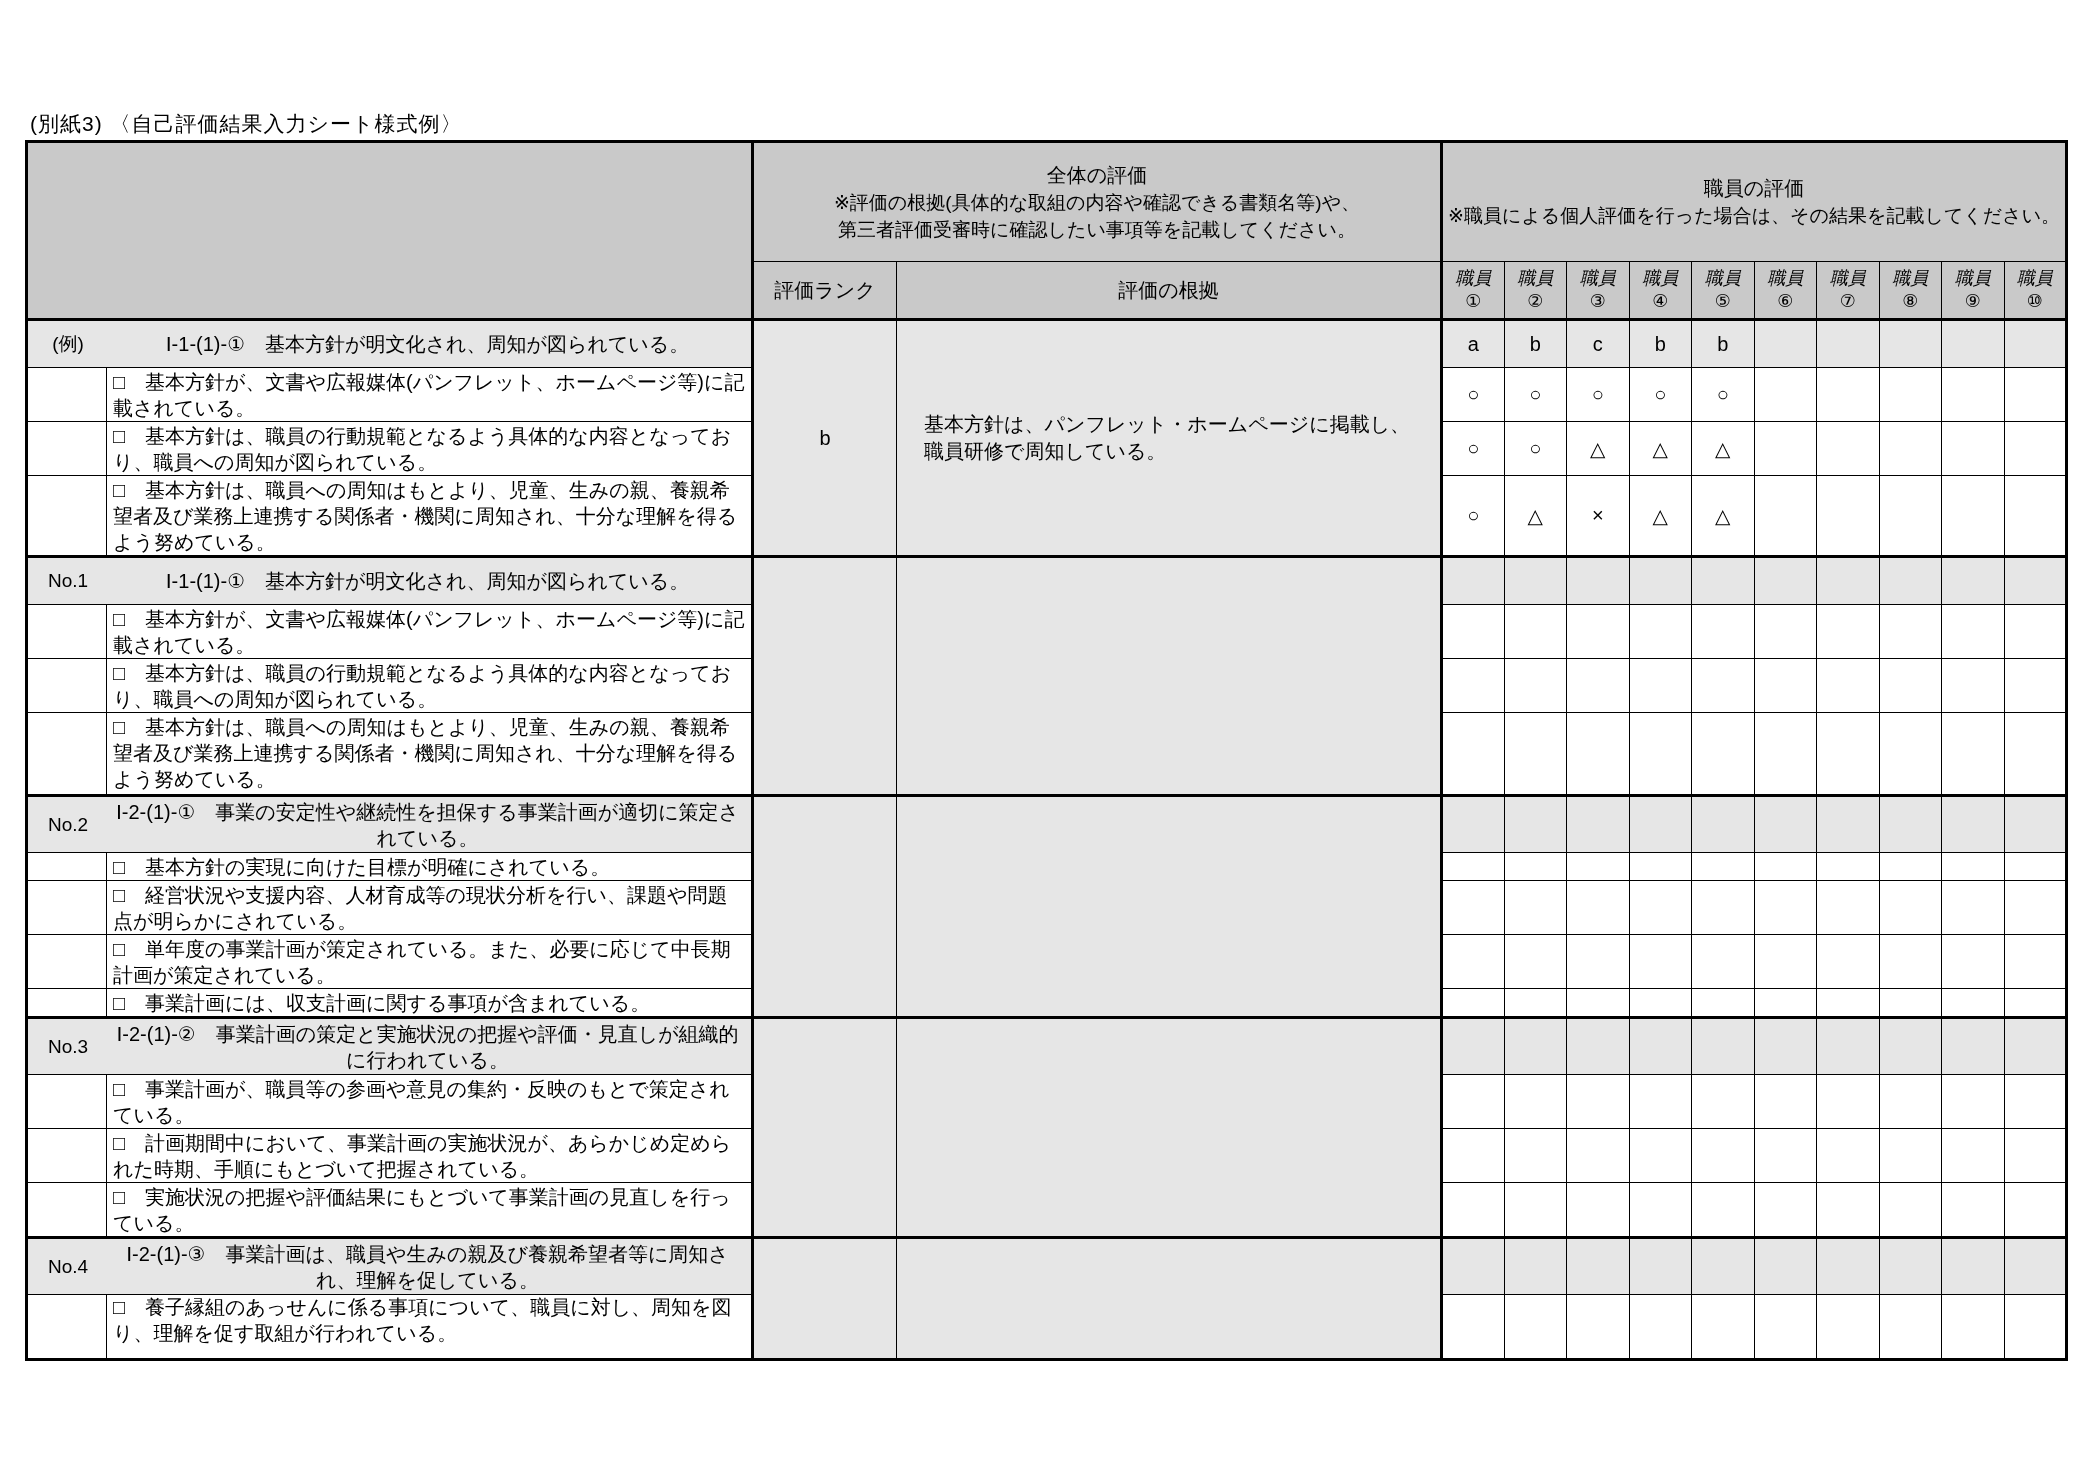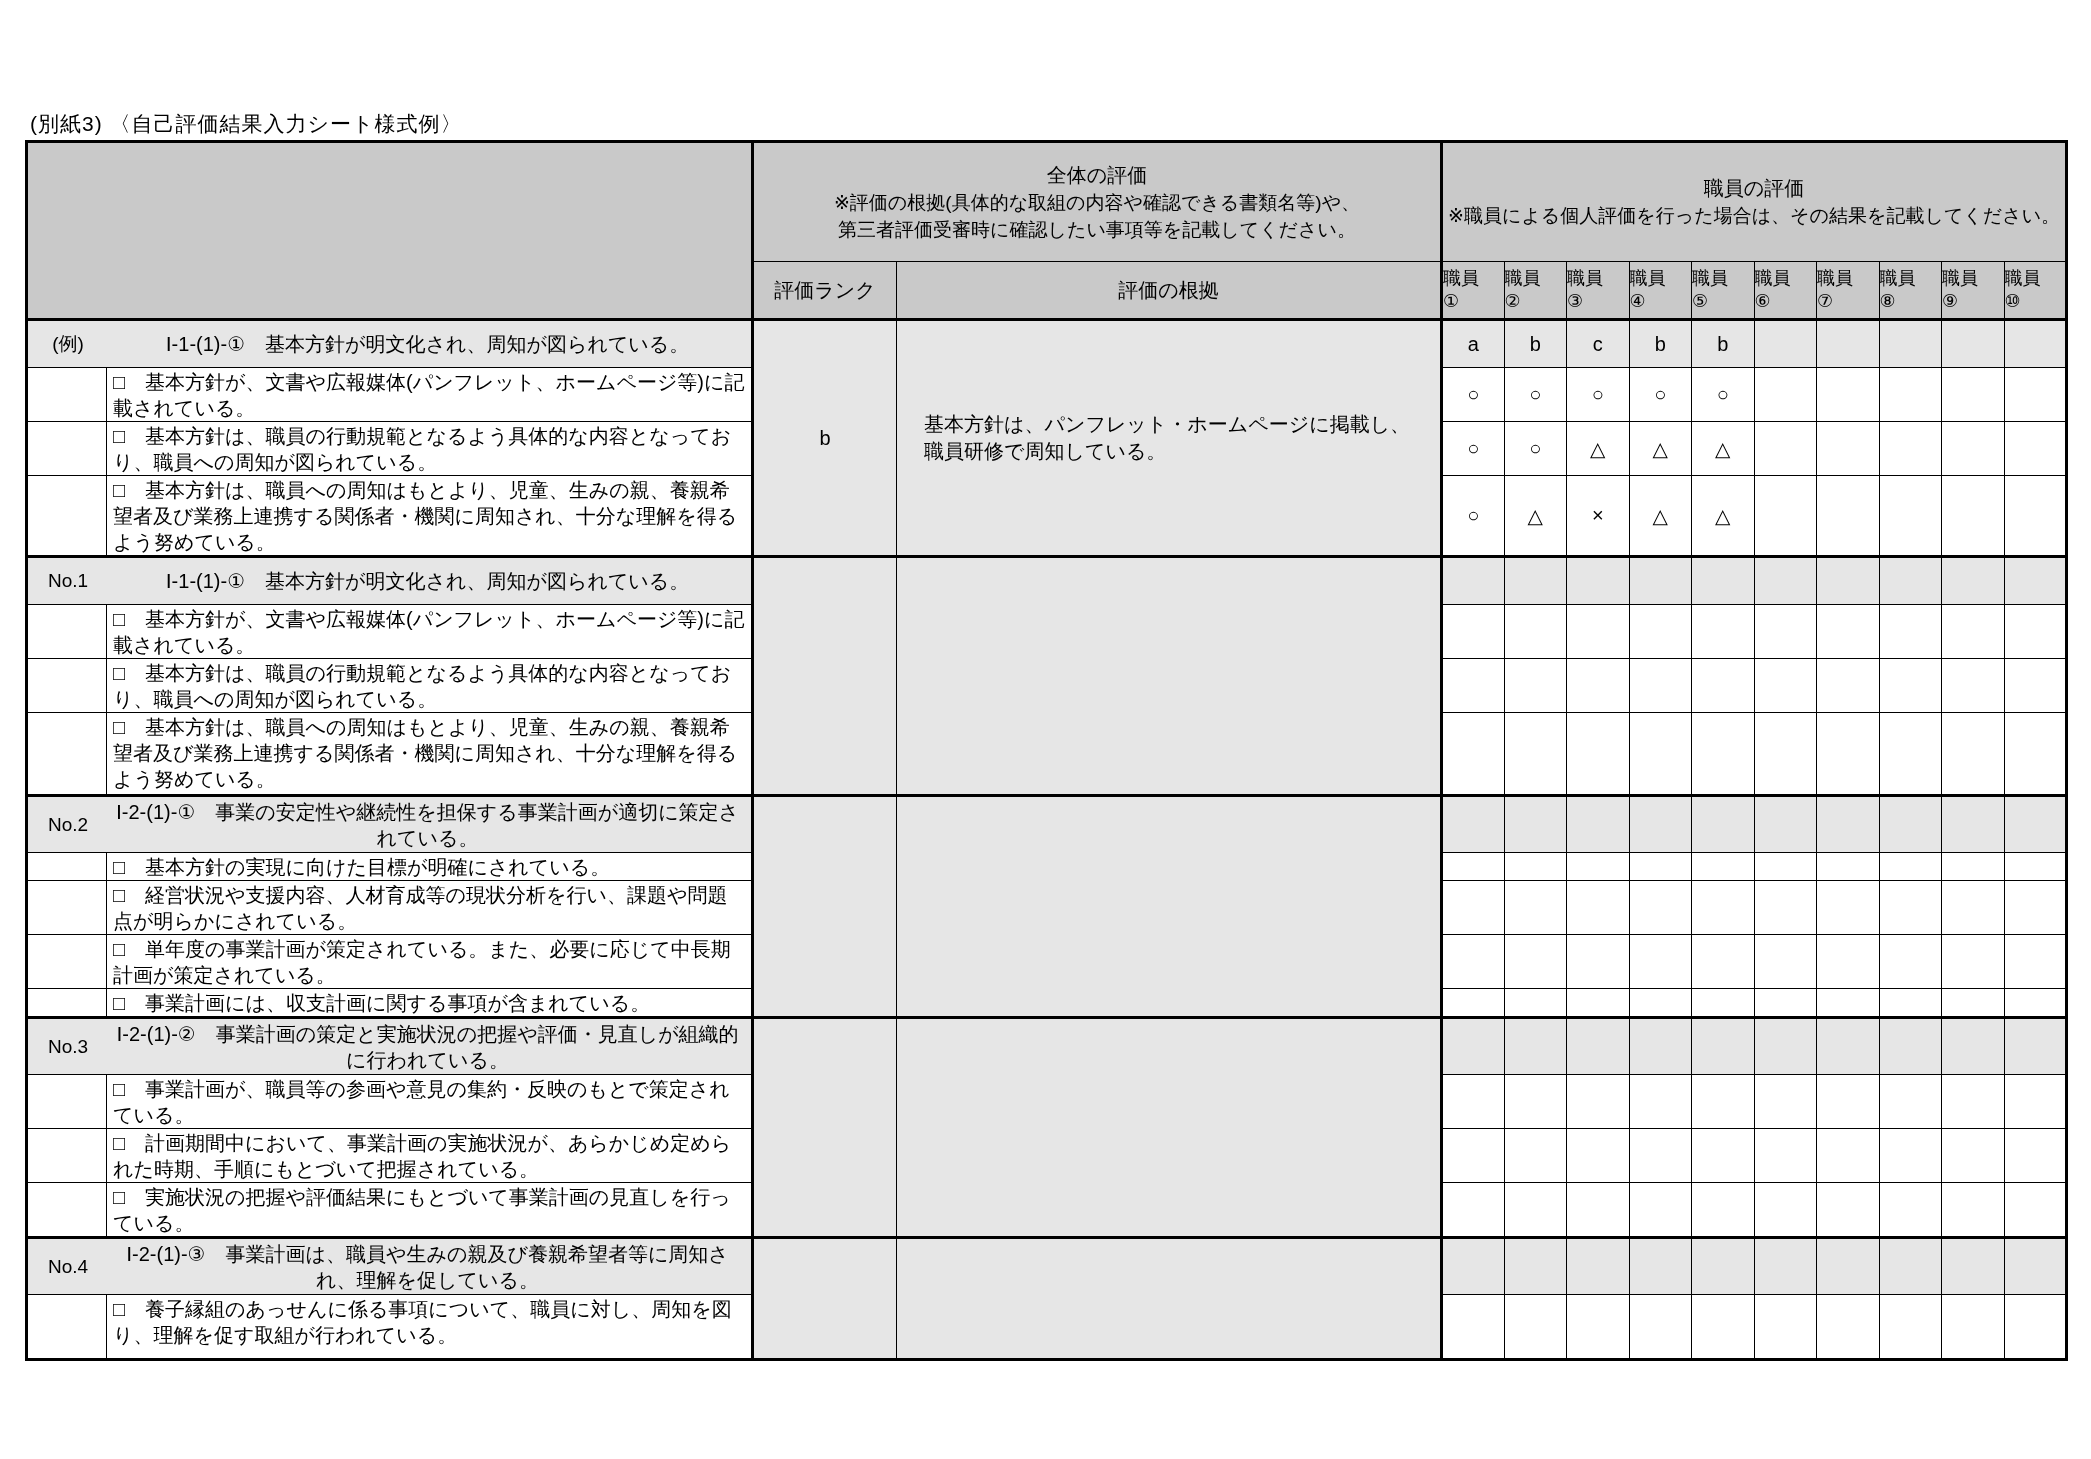--- a/index.html
+++ b/index.html
@@ -18,21 +18,21 @@
   td{border:1px solid #000;padding:0;overflow:hidden;vertical-align:middle;}
   .dark{background:#c9c9c9;}
   .sec{background:#e6e6e6;}
   .vthick{border-right:3px solid #000 !important;}
   tr.sec-start td{border-top:3px solid #000;}
   tr.h2 td{border-bottom:3px solid #000;}
   .ht{font-size:20px;text-align:center;line-height:27px;}
   .hn{font-size:19px;text-align:center;line-height:27px;}
   .h1cell{vertical-align:middle;padding:4px 2px;}
   .ranklab,.basislab{font-size:20px;text-align:center;}
-  .stafflab{font-size:18px;text-align:left;line-height:23px;padding:2px 0;}
+  .stafflab{font-size:18px;text-align:center;line-height:23px;padding:2px 0;font-style:italic;}
   .hwrap{display:flex;align-items:center;height:100%;}
   .nolab{flex:0 0 80px;text-align:center;font-size:19px;}
   .htext{flex:1;font-size:20px;line-height:26px;padding-right:4px;text-align:center;}
   .labcell{background:#fff;}
   .itemtext{
     vertical-align:top;font-size:20px;line-height:26px;
     padding:1px 6px 0 6px;background:#fff;
   }
   .rankval{text-align:center;font-size:20px;}
   .basisval{font-size:20px;line-height:27px;padding:0 27px;}
@@ -365,21 +365,21 @@
         <td class="staffval sec"></td>
         <td class="staffval sec"></td>
         <td class="staffval sec"></td>
         <td class="staffval sec"></td>
         <td class="staffval sec"></td>
         <td class="staffval sec"></td>
         <td class="staffval sec"></td>
         <td class="staffval sec"></td>
         <td class="staffval sec"></td>
       </tr>
-      <tr style="height: 65px;">
+      <tr style="height: 65px; font-family: Liberation Mono, monospace;">
         <td class="labcell"></td>
         <td class="itemtext vthick">□　養子縁組のあっせんに係る事項について、職員に対し、周知を図り、理解を促す取組が行われている。</td>
         <td class="staffval"></td>
         <td class="staffval"></td>
         <td class="staffval"></td>
         <td class="staffval"></td>
         <td class="staffval"></td>
         <td class="staffval"></td>
         <td class="staffval"></td>
         <td class="staffval"></td>

